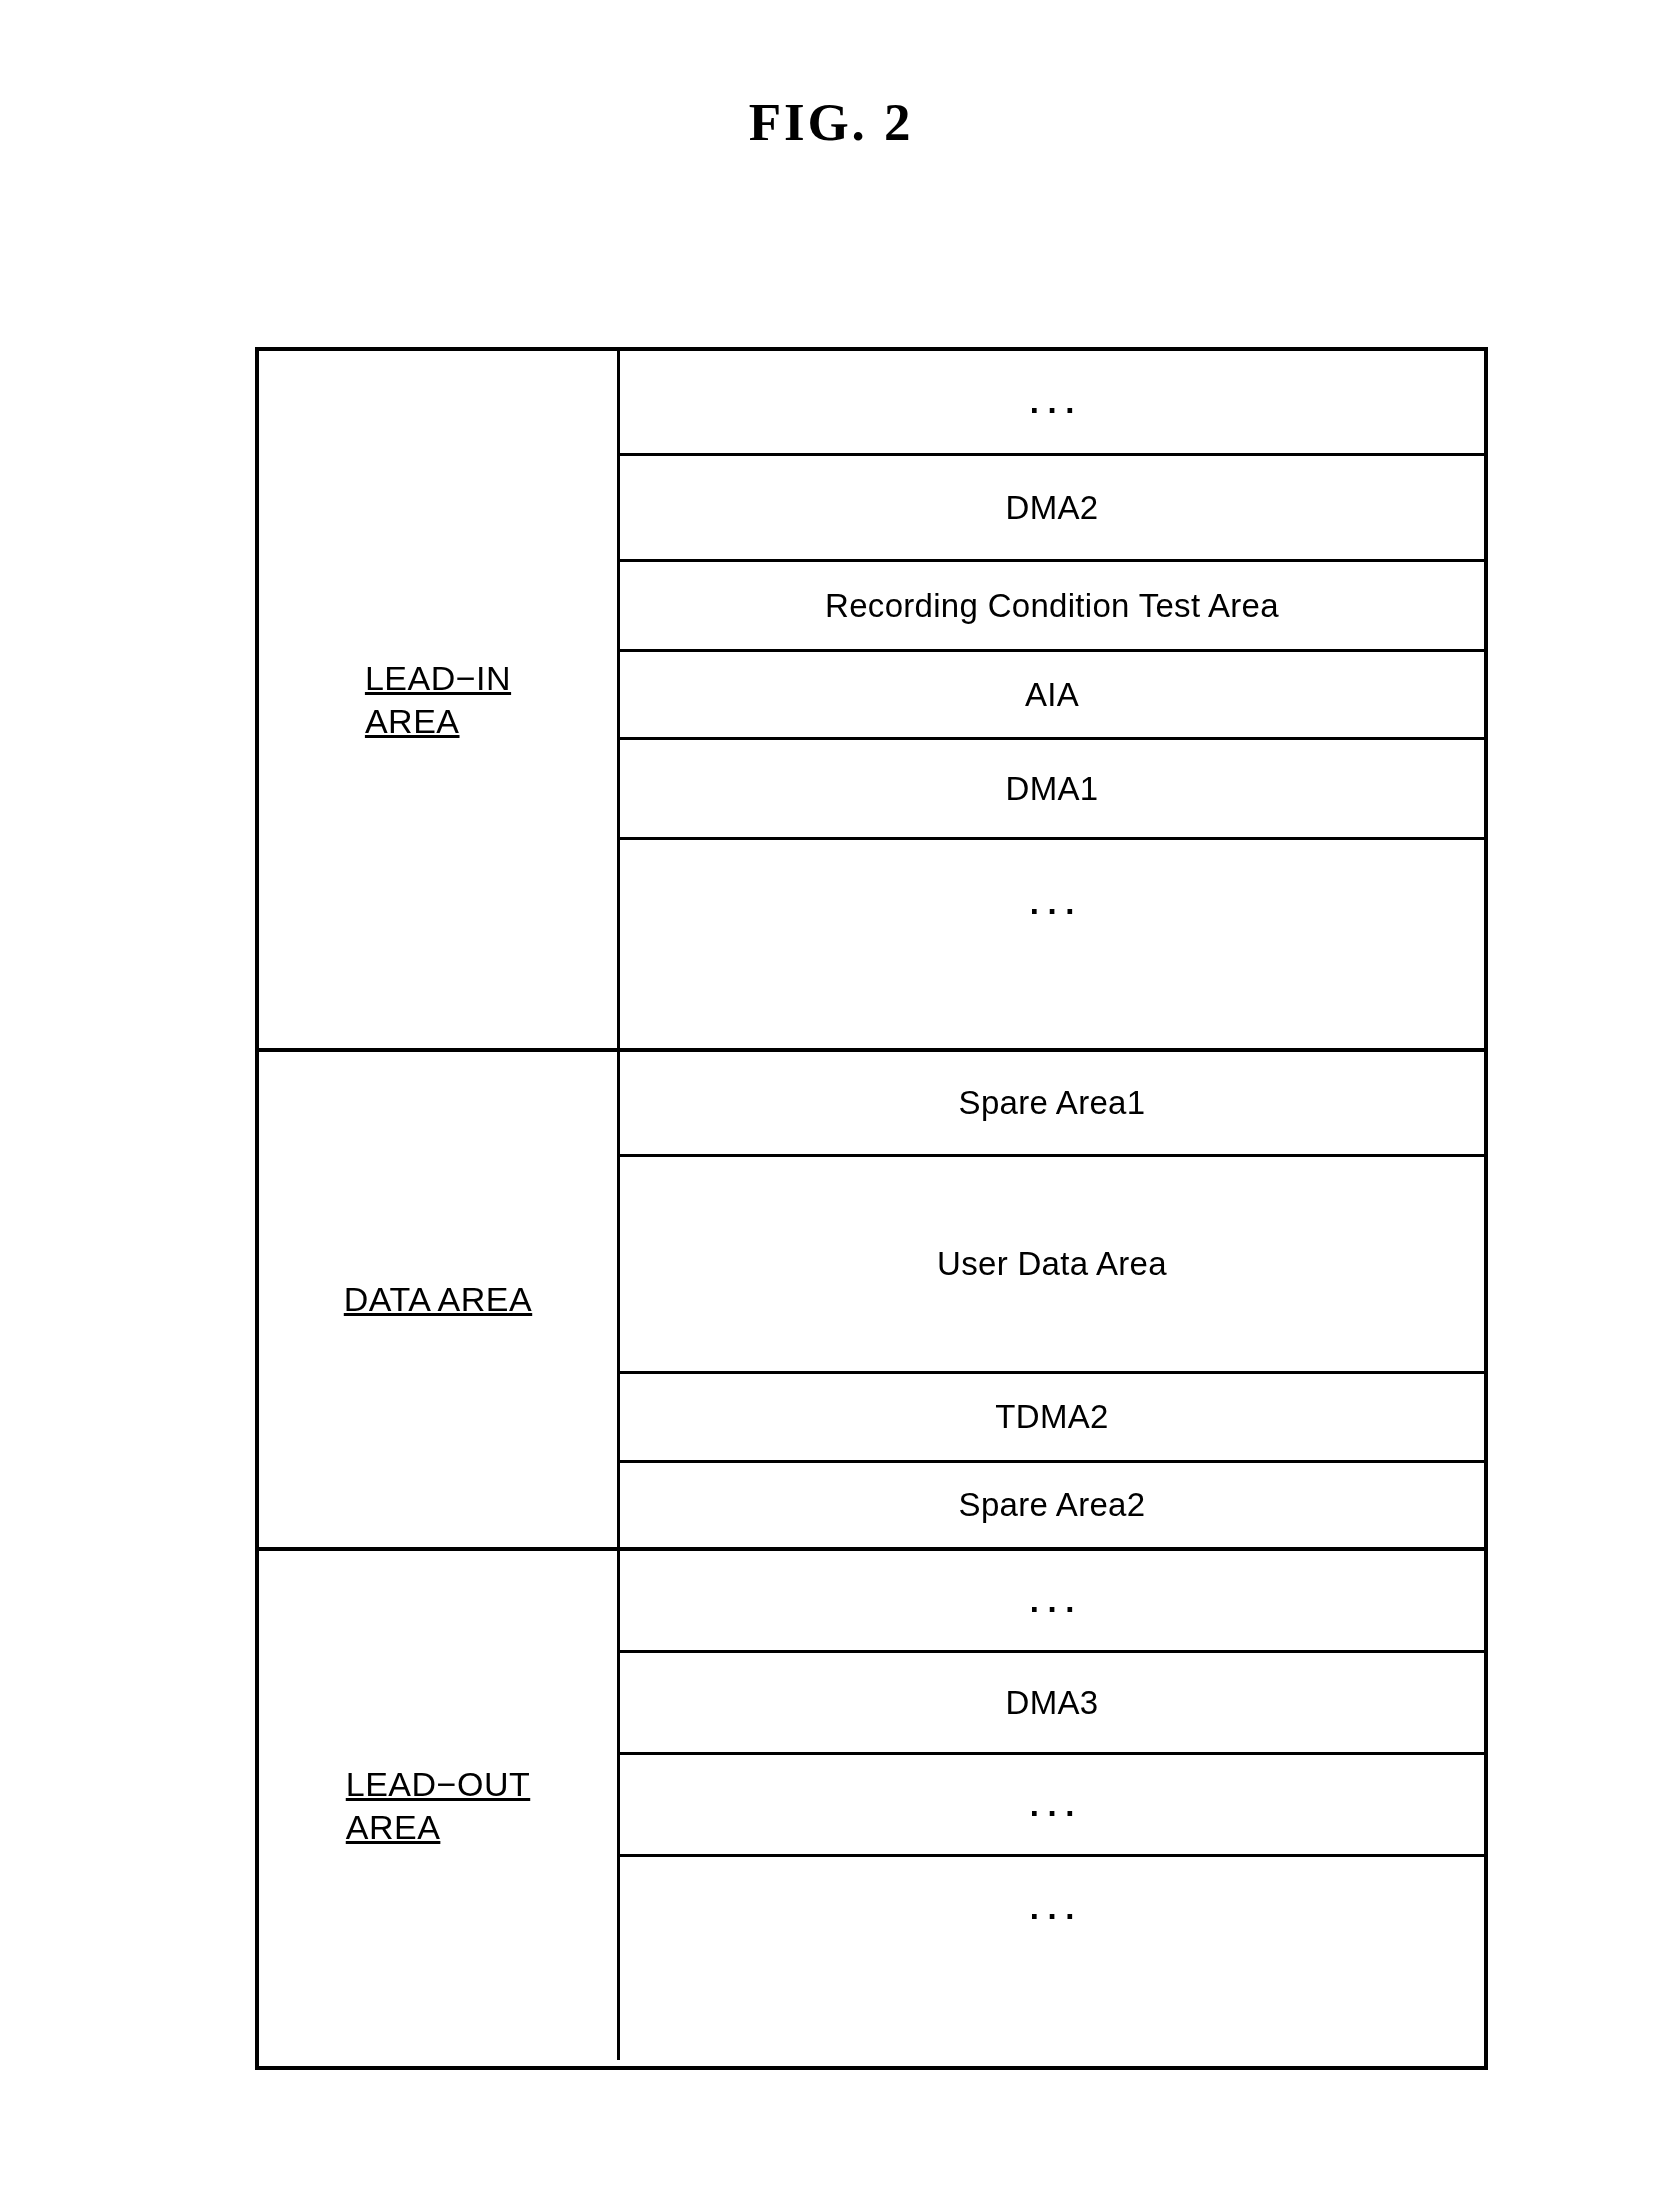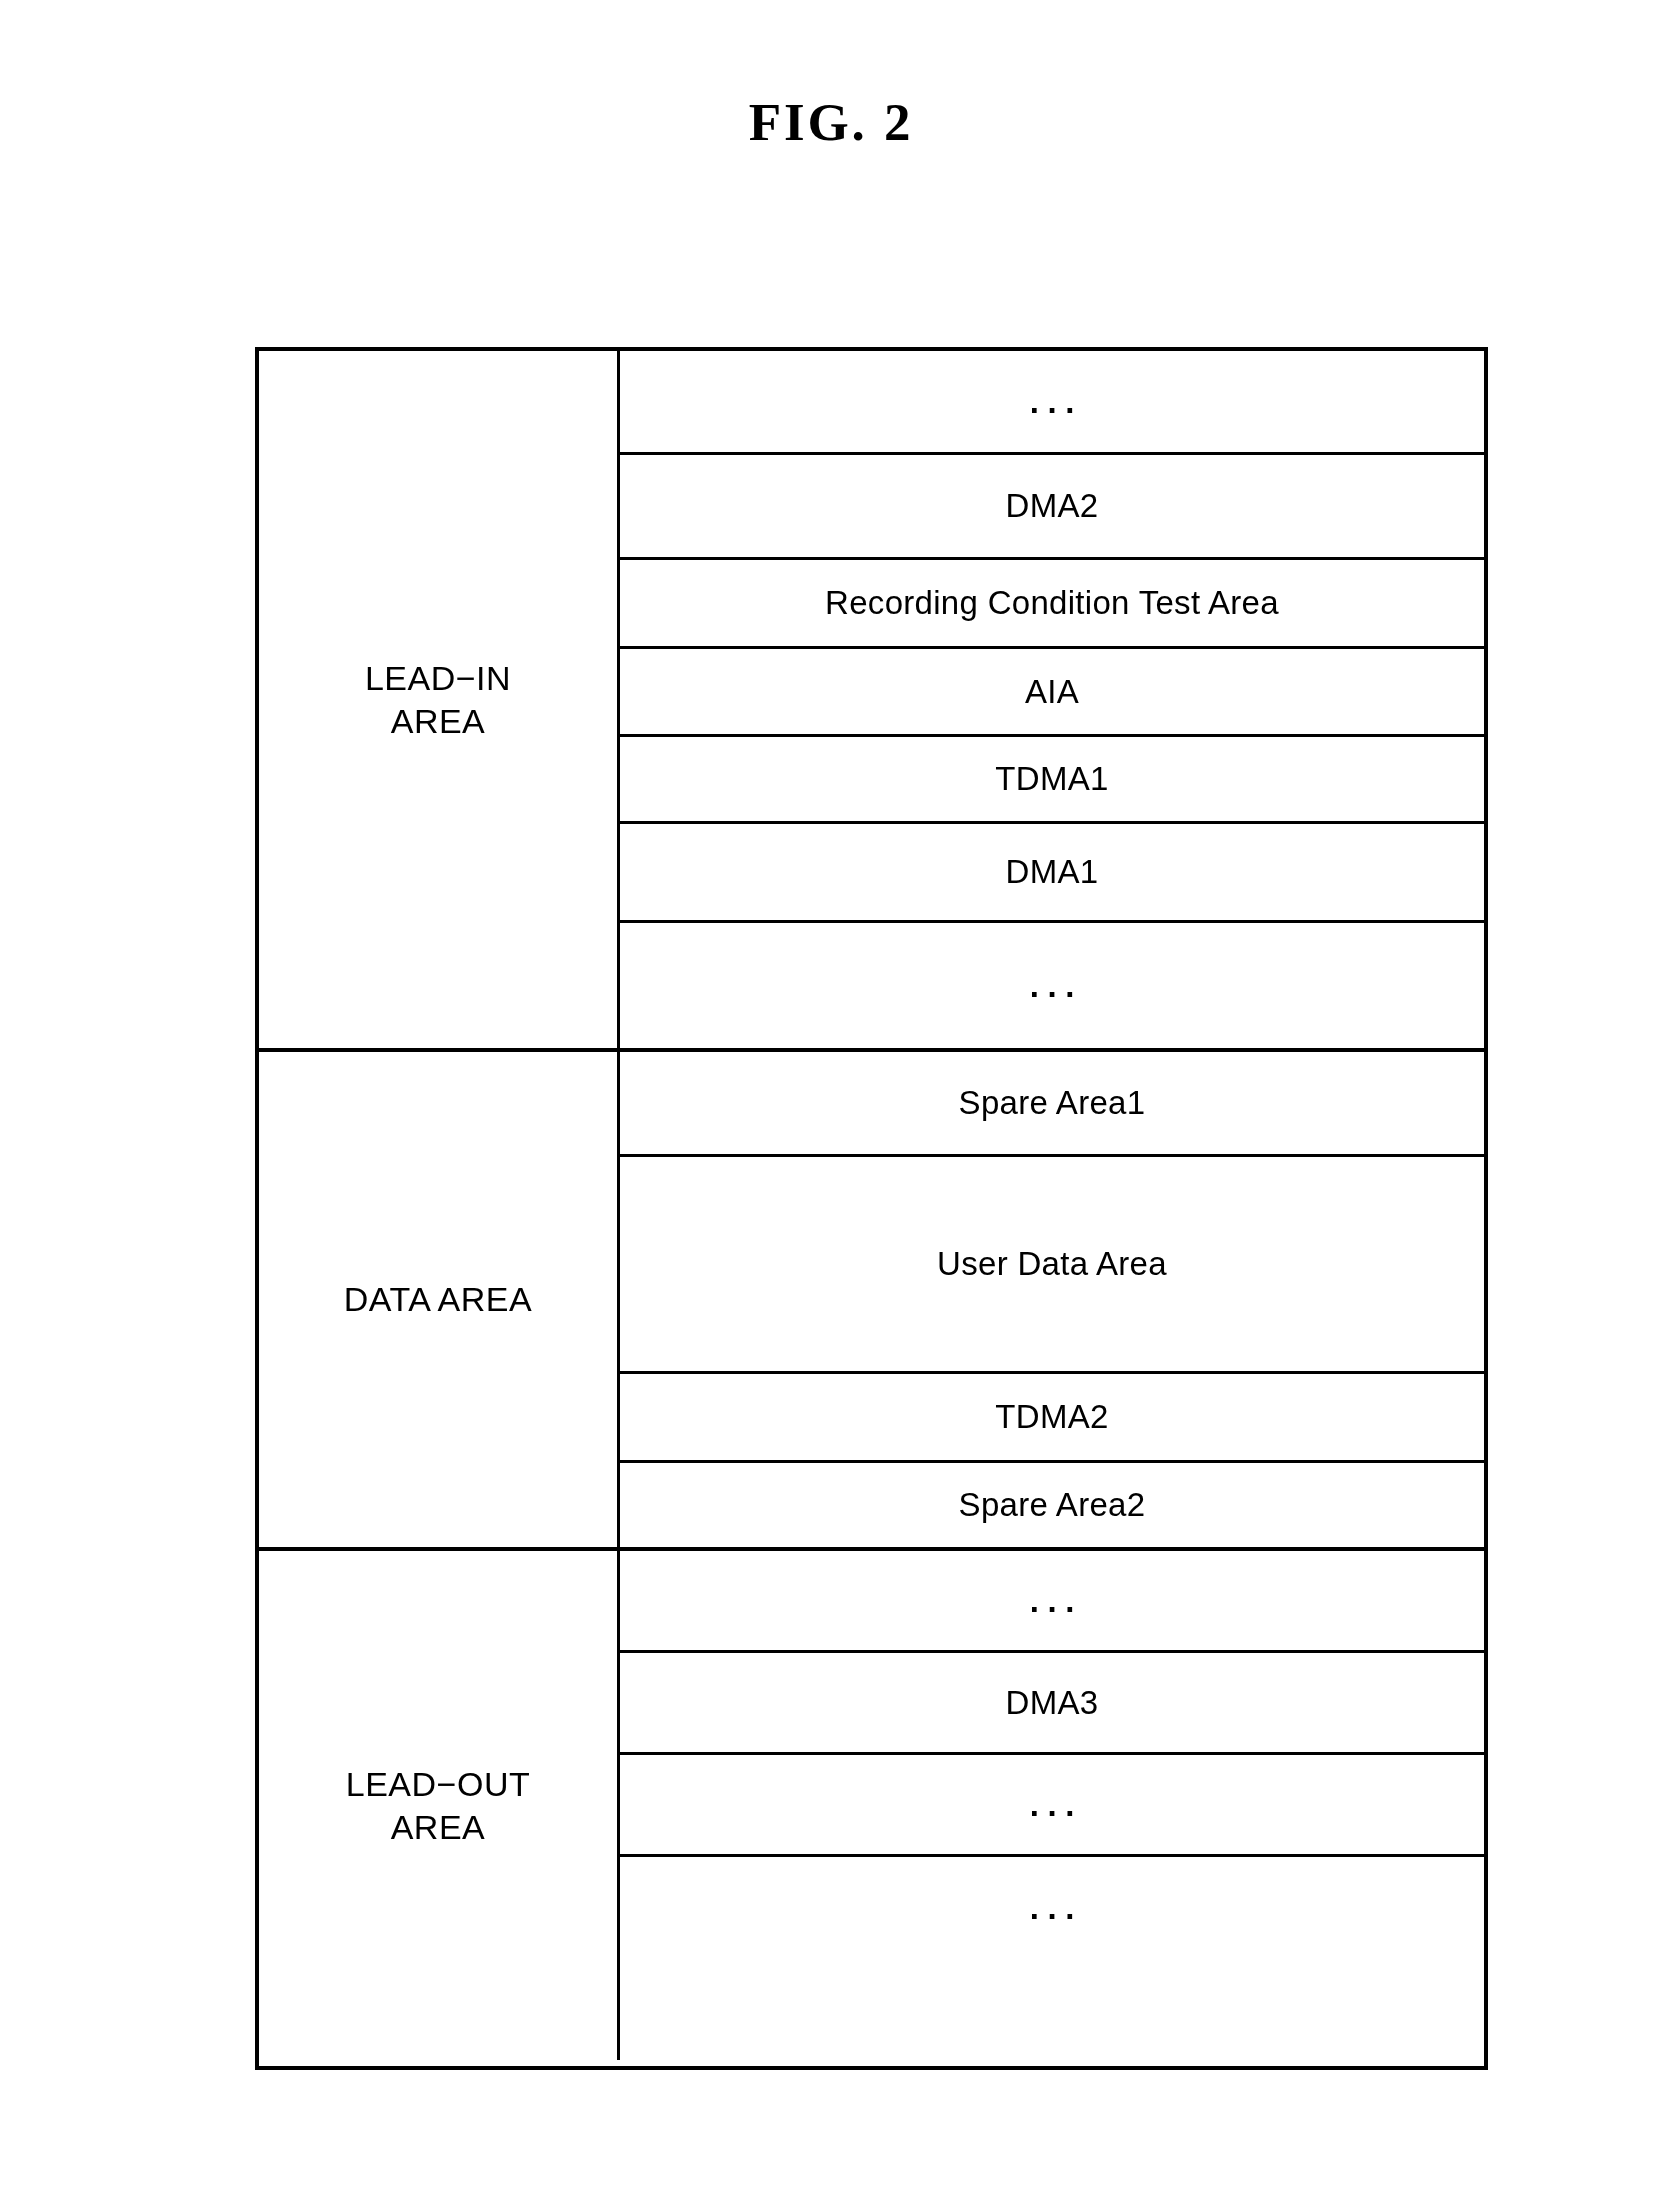--- a/index.html
+++ b/index.html
@@ -51,25 +51,25 @@
   .section:last-child { border-bottom: none; }
 
   .section-label {
     width: 361px;
     flex: 0 0 361px;
     border-right: 3.8px solid #000;
     box-sizing: border-box;
     display: flex;
     align-items: center;
     justify-content: center;
-    text-align: center;
     font-size: 34px;
     line-height: 1.25;
     letter-spacing: 0.5px;
     white-space: pre-line;
+    text-decoration: underline;
   }
 
   .rows {
     flex: 1 1 auto;
     display: flex;
     flex-direction: column;
     box-sizing: border-box;
   }
 
   .row {
@@ -105,23 +105,20 @@
         </div>
         <div class="row" style="height: 106px;">
           <span>DMA2</span>
         </div>
         <div class="row" style="height: 90px;">
           <span>Recording Condition Test Area</span>
         </div>
         <div class="row" style="height: 88px;">
           <span>AIA</span>
         </div>
-        <div class="row" style="height: 88px;">
-          <span>TDMA1</span>
-        </div>
         <div class="row" style="height: 100px;">
           <span>DMA1</span>
         </div>
         <div class="row" style="height: 126px;">
           <span class="dots">...</span>
         </div>
       </div>
     </div>
     <div class="section" style="height: 499px;">
       <div class="section-label">DATA AREA</div>

